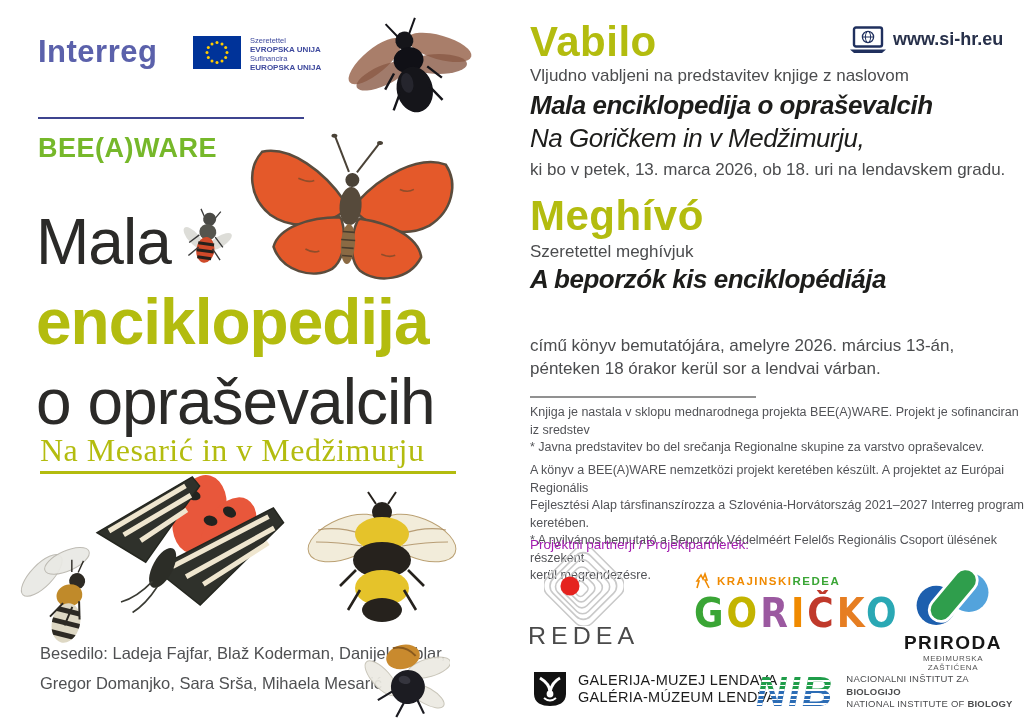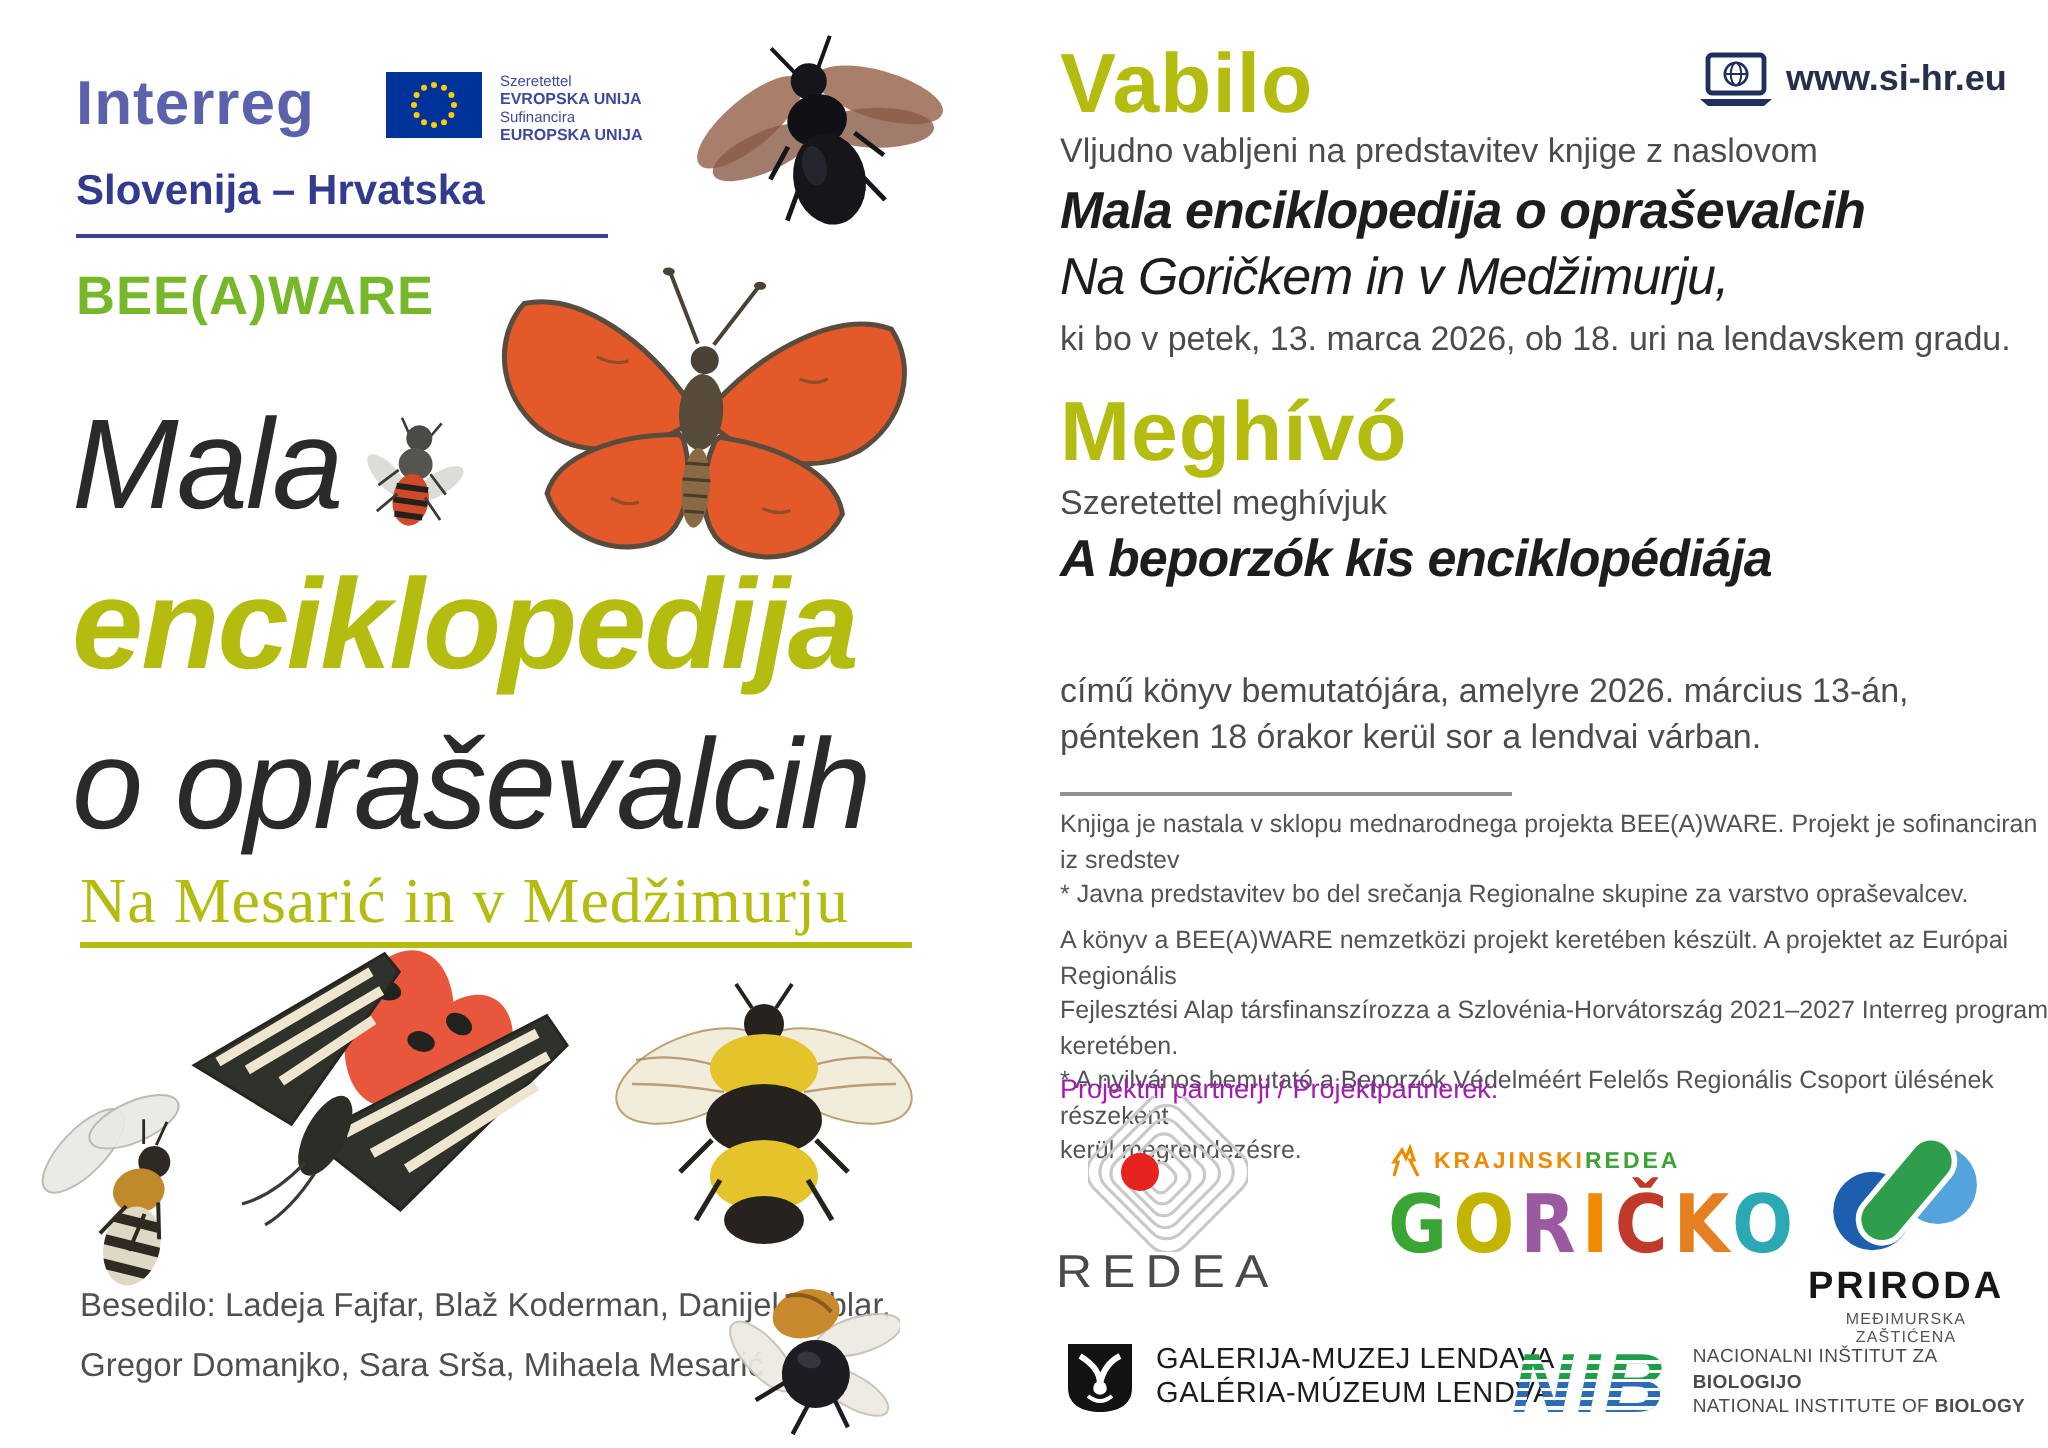--- a/index.html
+++ b/index.html
@@ -84,27 +84,26 @@
     </g>
   </svg>
 
   <div class="abs eu-text" style="left:250px;top:36px;">
     <span>Szeretettel</span><br>
     <b>EVROPSKA UNIJA</b><br>
     <span>Sufinancira</span><br>
     <b>EUROPSKA UNIJA</b>
   </div>
 
-  <div class="abs program-name" style="left:38px;top:84px;">Slovenija – Hrvatska</div>
 
   <div class="abs blue-rule" style="left:38px;top:117px;width:266px;"></div>
 
   <div class="abs project-name" style="left:38px;top:133px;">BEE(A)WARE</div>
 
-  <div class="abs big-title" style="left:36px;top:192px;font-style:italic;">
+  <div class="abs big-title" style="left:36px;top:202px;">
     <span class="t1">Mala</span>
     <span class="t2">enciklopedija</span>
     <span class="t3">o opraševalcih</span>
   </div>
   <div class="abs subtitle-serif" style="left:40px;top:432px;">Na Mesarić in v Medžimurju</div>
   <div class="abs green-rule" style="left:40px;top:471px;width:416px;"></div>
 
   <div class="abs credits" style="left:40px;top:638px;">
     <span>Besedilo: Ladeja Fajfar, Blaž Koderman, Danijel Kablar,</span><br>
     <span>Gregor Domanjko, Sara Srša, Mihaela Mesarić</span>

